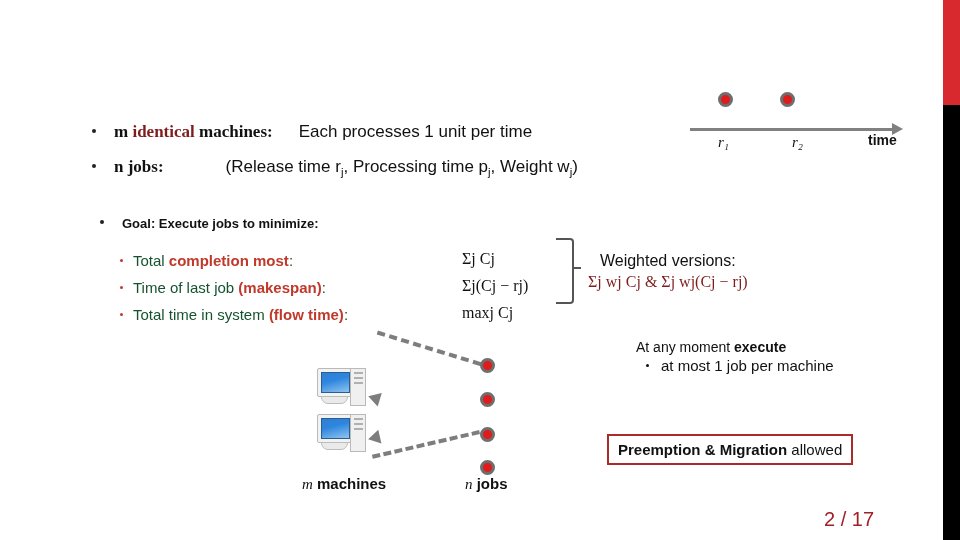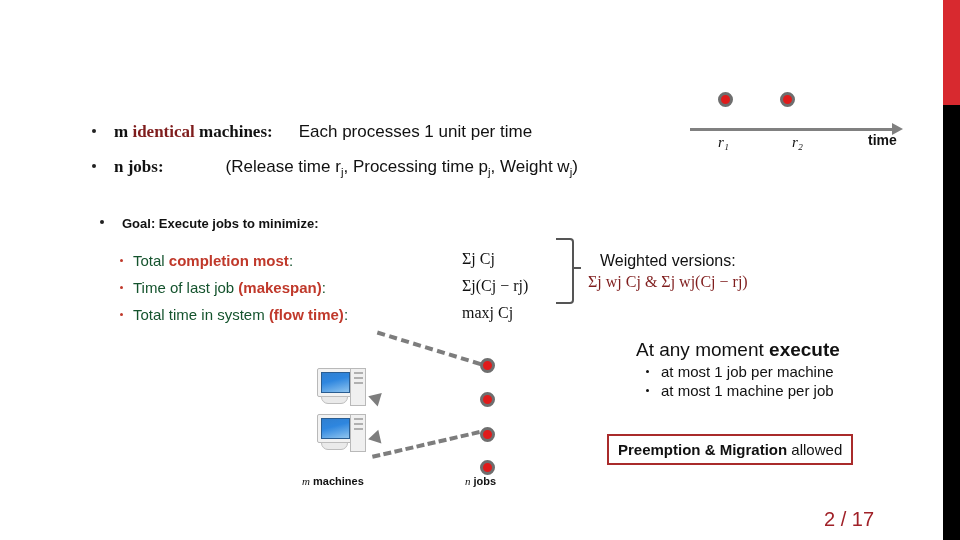--- a/index.html
+++ b/index.html
@@ -88,21 +88,21 @@
   }
   .tl-lab.l1{left:28px;}
   .tl-lab.l2{left:102px;text-align:center;}
   .tl-time{
     position:absolute;left:178px;top:40px;
     font-family:"Liberation Sans",sans-serif;font-weight:bold;font-size:14px;color:#111;
   }
 
   
   .moment{position:absolute;left:636px;top:339px;}
-  .m-head{font-family:"Liberation Sans",sans-serif;font-size:19px;color:#111;white-space:nowrap;}
+  .m-head{font-family:"Liberation Sans",sans-serif;font-size:14px;color:#111;white-space:nowrap;}
   .m-head b{font-weight:bold;}
   .m-row{display:flex;align-items:baseline;margin-top:2px;}
   .m-dot{
     display:inline-block;width:3px;height:3px;background:#111;border-radius:50%;
     margin:0 12px 0 10px;position:relative;top:-4px;flex:none;
   }
   .m-txt{font-family:"Liberation Sans",sans-serif;font-weight:normal;font-size:15px;color:#111;white-space:nowrap;}
 
   
   .preempt{
@@ -149,21 +149,21 @@
   .job.j3{left:200px;top:75px;}
   .job.j4{left:200px;top:108px;}
 
   .arrow{position:absolute;height:0;border-top:4px dashed #7d7d7d;transform-origin:0 0;}
   .arr-head{
     position:absolute;width:0;height:0;
     border-right:12px solid #7d7d7d;border-top:7px solid transparent;border-bottom:7px solid transparent;
   }
   .dlabel{
     position:absolute;font-family:"Liberation Sans",sans-serif;font-weight:bold;
-    font-size:11px;color:#111;white-space:nowrap;
+    font-size:15px;color:#111;white-space:nowrap;
   }
   .dlabel .it{font-family:"Liberation Serif",serif;font-style:italic;font-weight:normal;}
   .dl-m{left:22px;top:123px;}
   .dl-n{left:185px;top:123px;}
 
   
   .pagenum{
     position:absolute;left:824px;top:508px;
     font-family:"Liberation Sans",sans-serif;font-weight:normal;font-size:20px;color:#a02128;
   }
@@ -239,24 +239,20 @@
     <div class="tl-lab l2">r₂</div>
     <div class="tl-time">time</div>
   </div>
 
   <div class="moment">
     <div class="m-head"><span>At any moment </span><b>execute</b></div>
     <div class="m-row">
       <span class="m-dot"></span>
       <span class="m-txt">at most 1 job per machine</span>
     </div>
-    <div class="m-row">
-      <span class="m-dot"></span>
-      <span class="m-txt">at most 1 machine per job</span>
-    </div>
   </div>
 
   <div class="preempt"><b>Preemption &amp; Migration</b><span> allowed</span></div>
 
   <div class="diagram">
 
     <div class="pc p1">
       <div class="mon-out">
         <div class="mon-scr"></div>
       </div>

